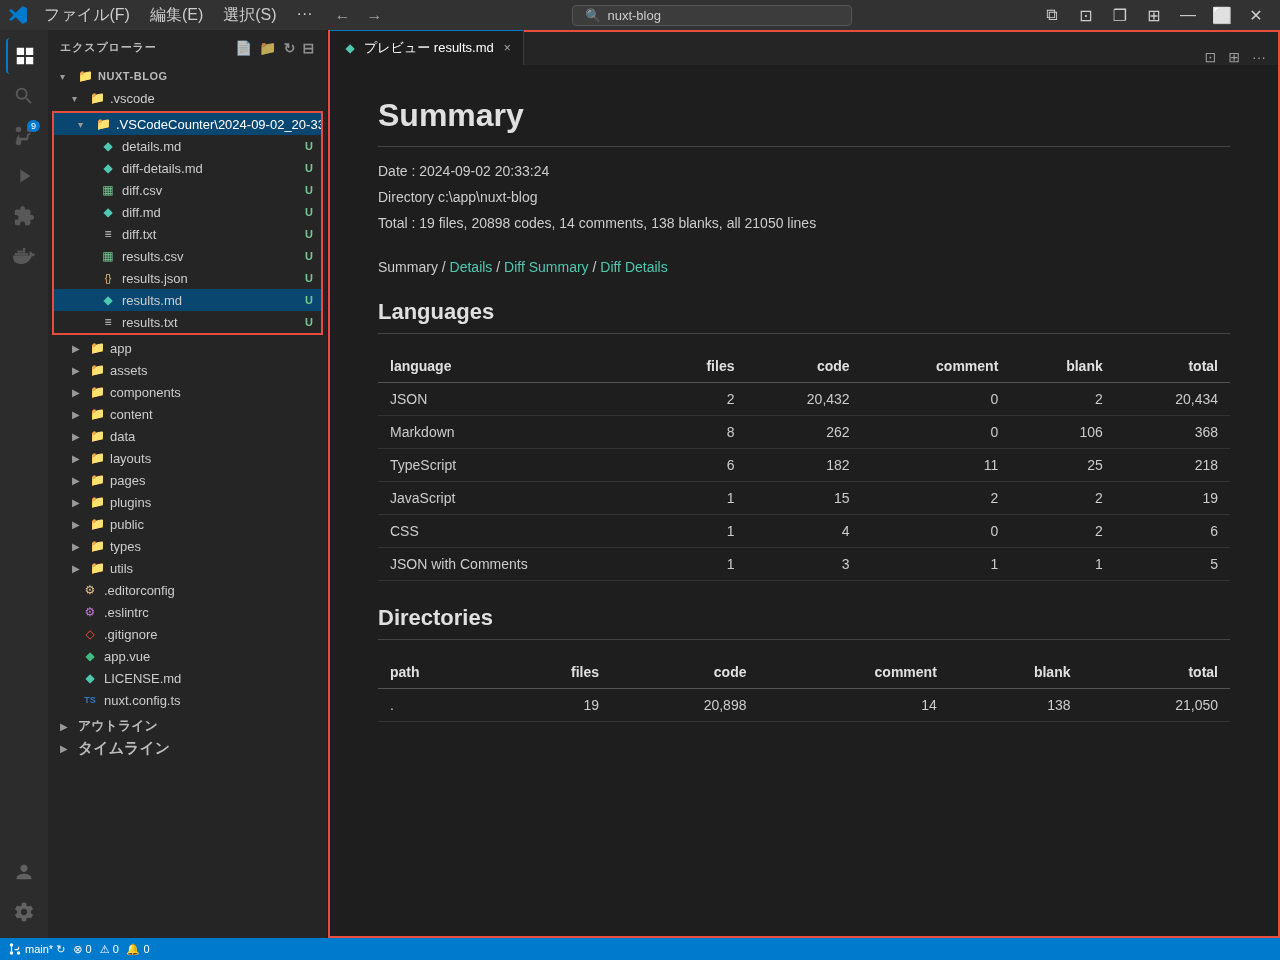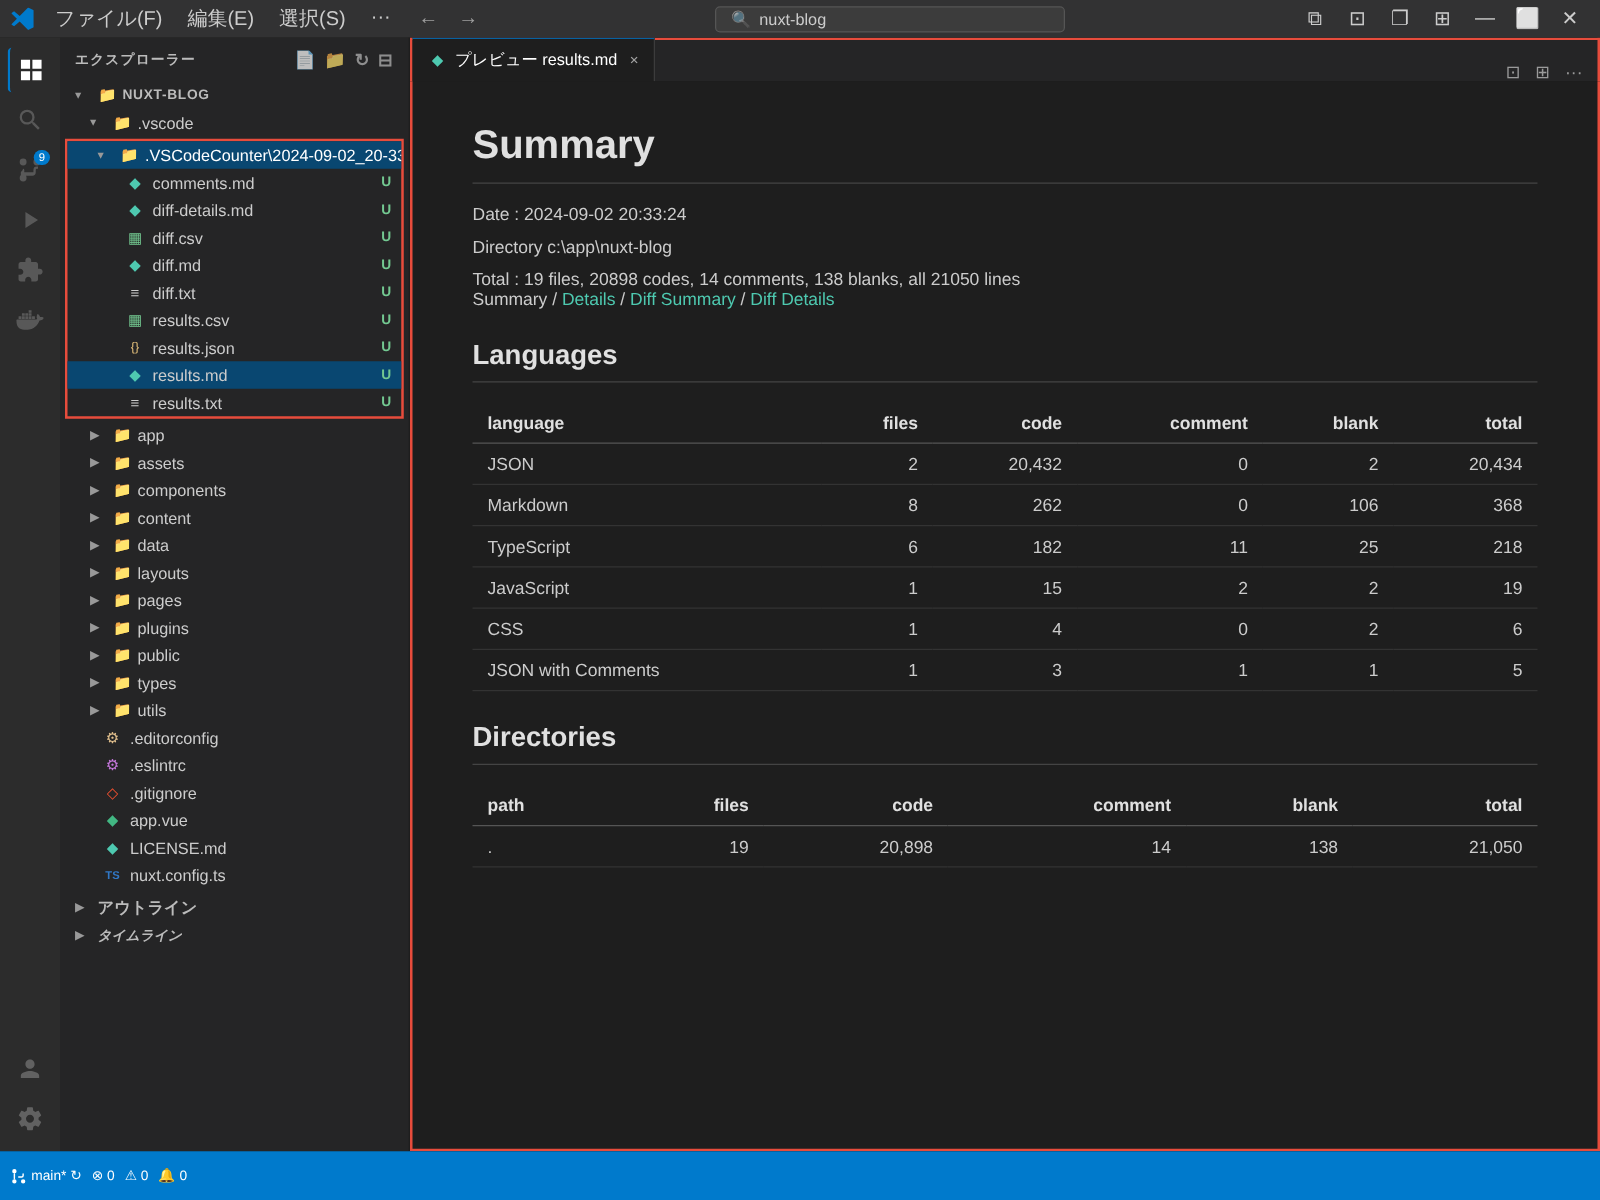--- a/index.html
+++ b/index.html
@@ -312,21 +312,21 @@
       padding-bottom: 12px;
     }
     .preview-meta {
       font-size: 14px;
       color: #cccccc;
       margin-bottom: 10px;
     }
     .preview-total {
       font-size: 14px;
       color: #cccccc;
-      margin-bottom: 0;
+      margin-bottom: 28px;
     }
     .preview-links {
       font-size: 14px;
       color: #cccccc;
       margin-bottom: 24px;
     }
     .preview-links a {
       color: #4ec9b0;
       text-decoration: none;
     }
@@ -357,21 +357,21 @@
     .data-table th:not(:first-child) { text-align: right; }
     .data-table td {
       padding: 8px 12px;
       color: #cccccc;
       border-bottom: 1px solid #333;
     }
     .data-table td:not(:first-child) { text-align: right; }
 
     
     .status-bar {
-      height: 39px;
+      height: 22px;
       background: #007acc;
       display: flex;
       align-items: center;
       padding: 0 8px;
       font-size: 11px;
       color: #ffffff;
       flex-shrink: 0;
       gap: 12px;
     }
     .status-left { display: flex; align-items: center; gap: 8px; }
@@ -500,21 +500,21 @@
             <span class="tree-arrow">▾</span>
             <span class="tree-icon" style="color:#e5c07b;">📁</span>
             <span style="color:#fff;">.VSCodeCounter\2024-09-02_20-33-24</span>
           </div>
 
         </div>
 
         <div class="tree-item" style="padding-left:40px;">
           <div class="tree-file">
             <span class="tree-icon" style="color:#4ec9b0;">◆</span>
-            <span>comments.md</span>
+            <span>details.md</span>
           </div>
           <span class="u-badge">U</span>
         </div>
         <div class="tree-item" style="padding-left:40px;">
           <div class="tree-file">
             <span class="tree-icon" style="color:#4ec9b0;">◆</span>
             <span>diff-details.md</span>
           </div>
           <span class="u-badge">U</span>
         </div>
@@ -686,21 +686,21 @@
 
       <div class="tree-item" style="padding-left:8px; margin-top:4px;">
         <div class="tree-folder">
           <span class="tree-arrow">▶</span>
           <span style="font-size:13px; color:#bbb; font-weight:bold;">アウトライン</span>
         </div>
       </div>
       <div class="tree-item" style="padding-left:8px;">
         <div class="tree-folder">
           <span class="tree-arrow">▶</span>
-          <span style="font-size:11px; color:#bbb; font-weight:bold;font-style:italic;">タイムライン</span>
+          <span style="font-size:15px; color:#bbb; font-weight:bold;">タイムライン</span>
         </div>
       </div>
     </div>
   </div>
 
   <div class="editor-area">
 
     <div class="tab-bar">
       <div class="tab active">
         <span class="tree-icon" style="color:#4ec9b0; font-size:12px;">◆</span>

